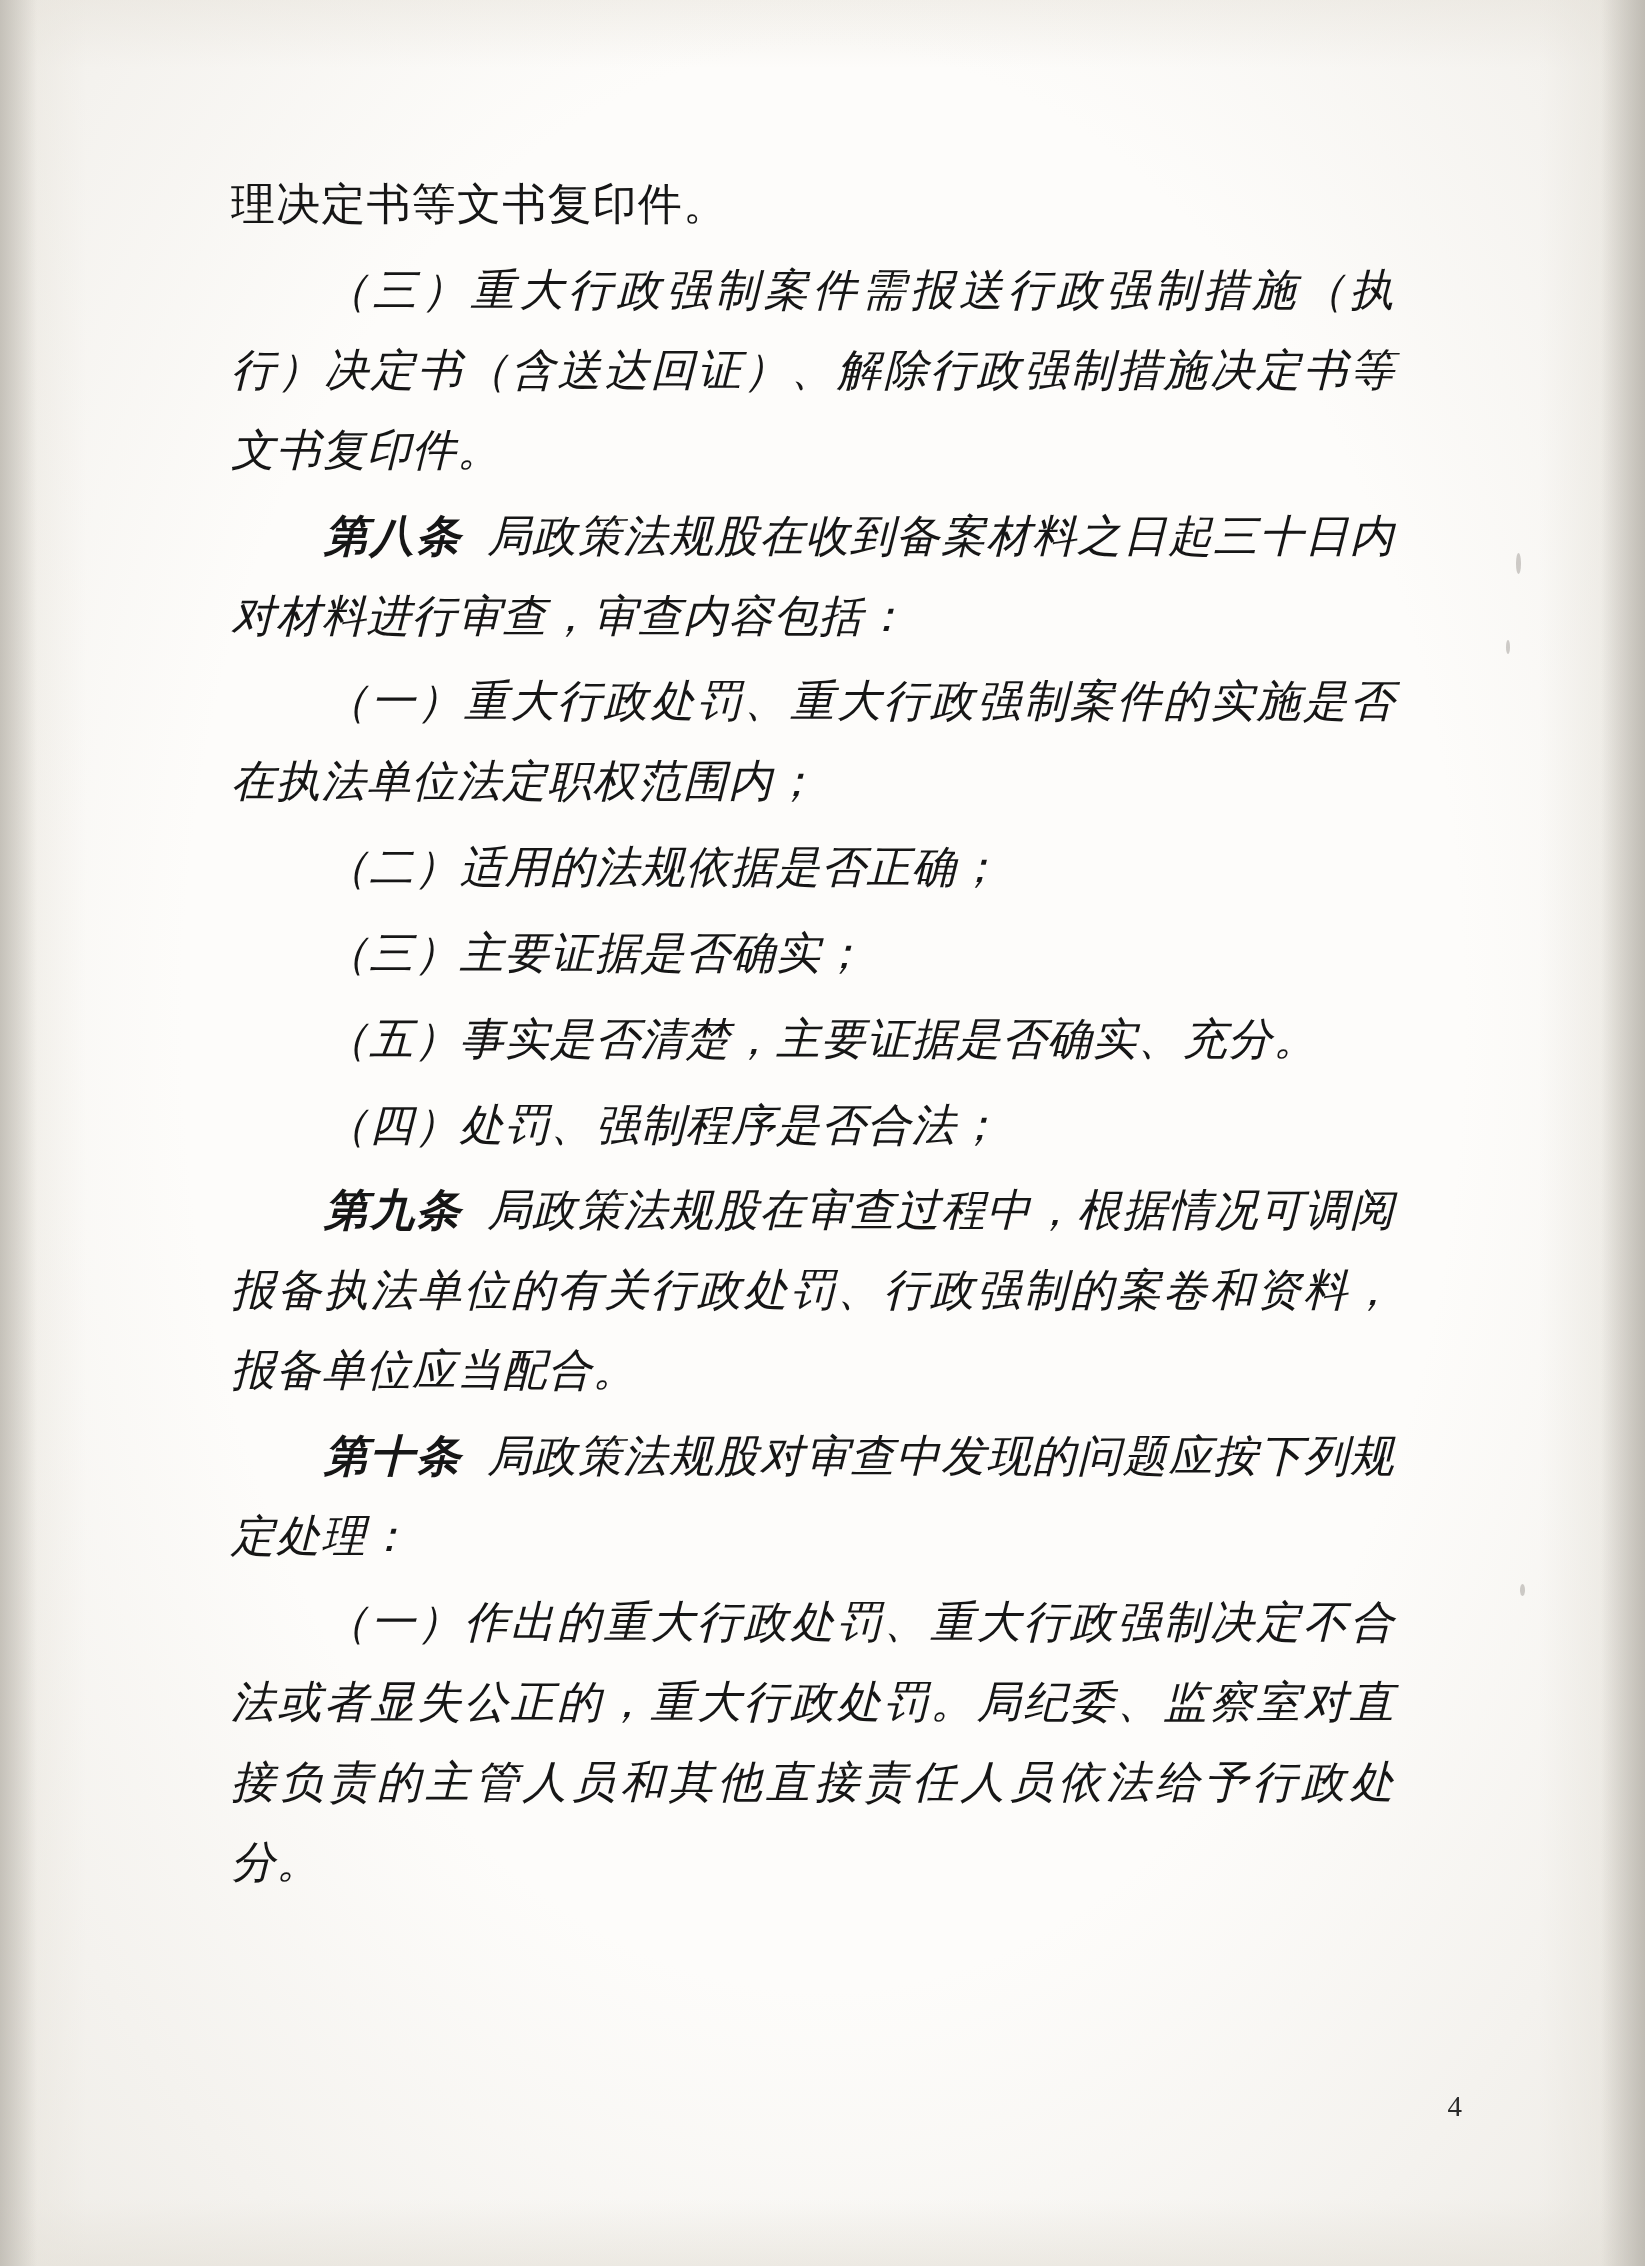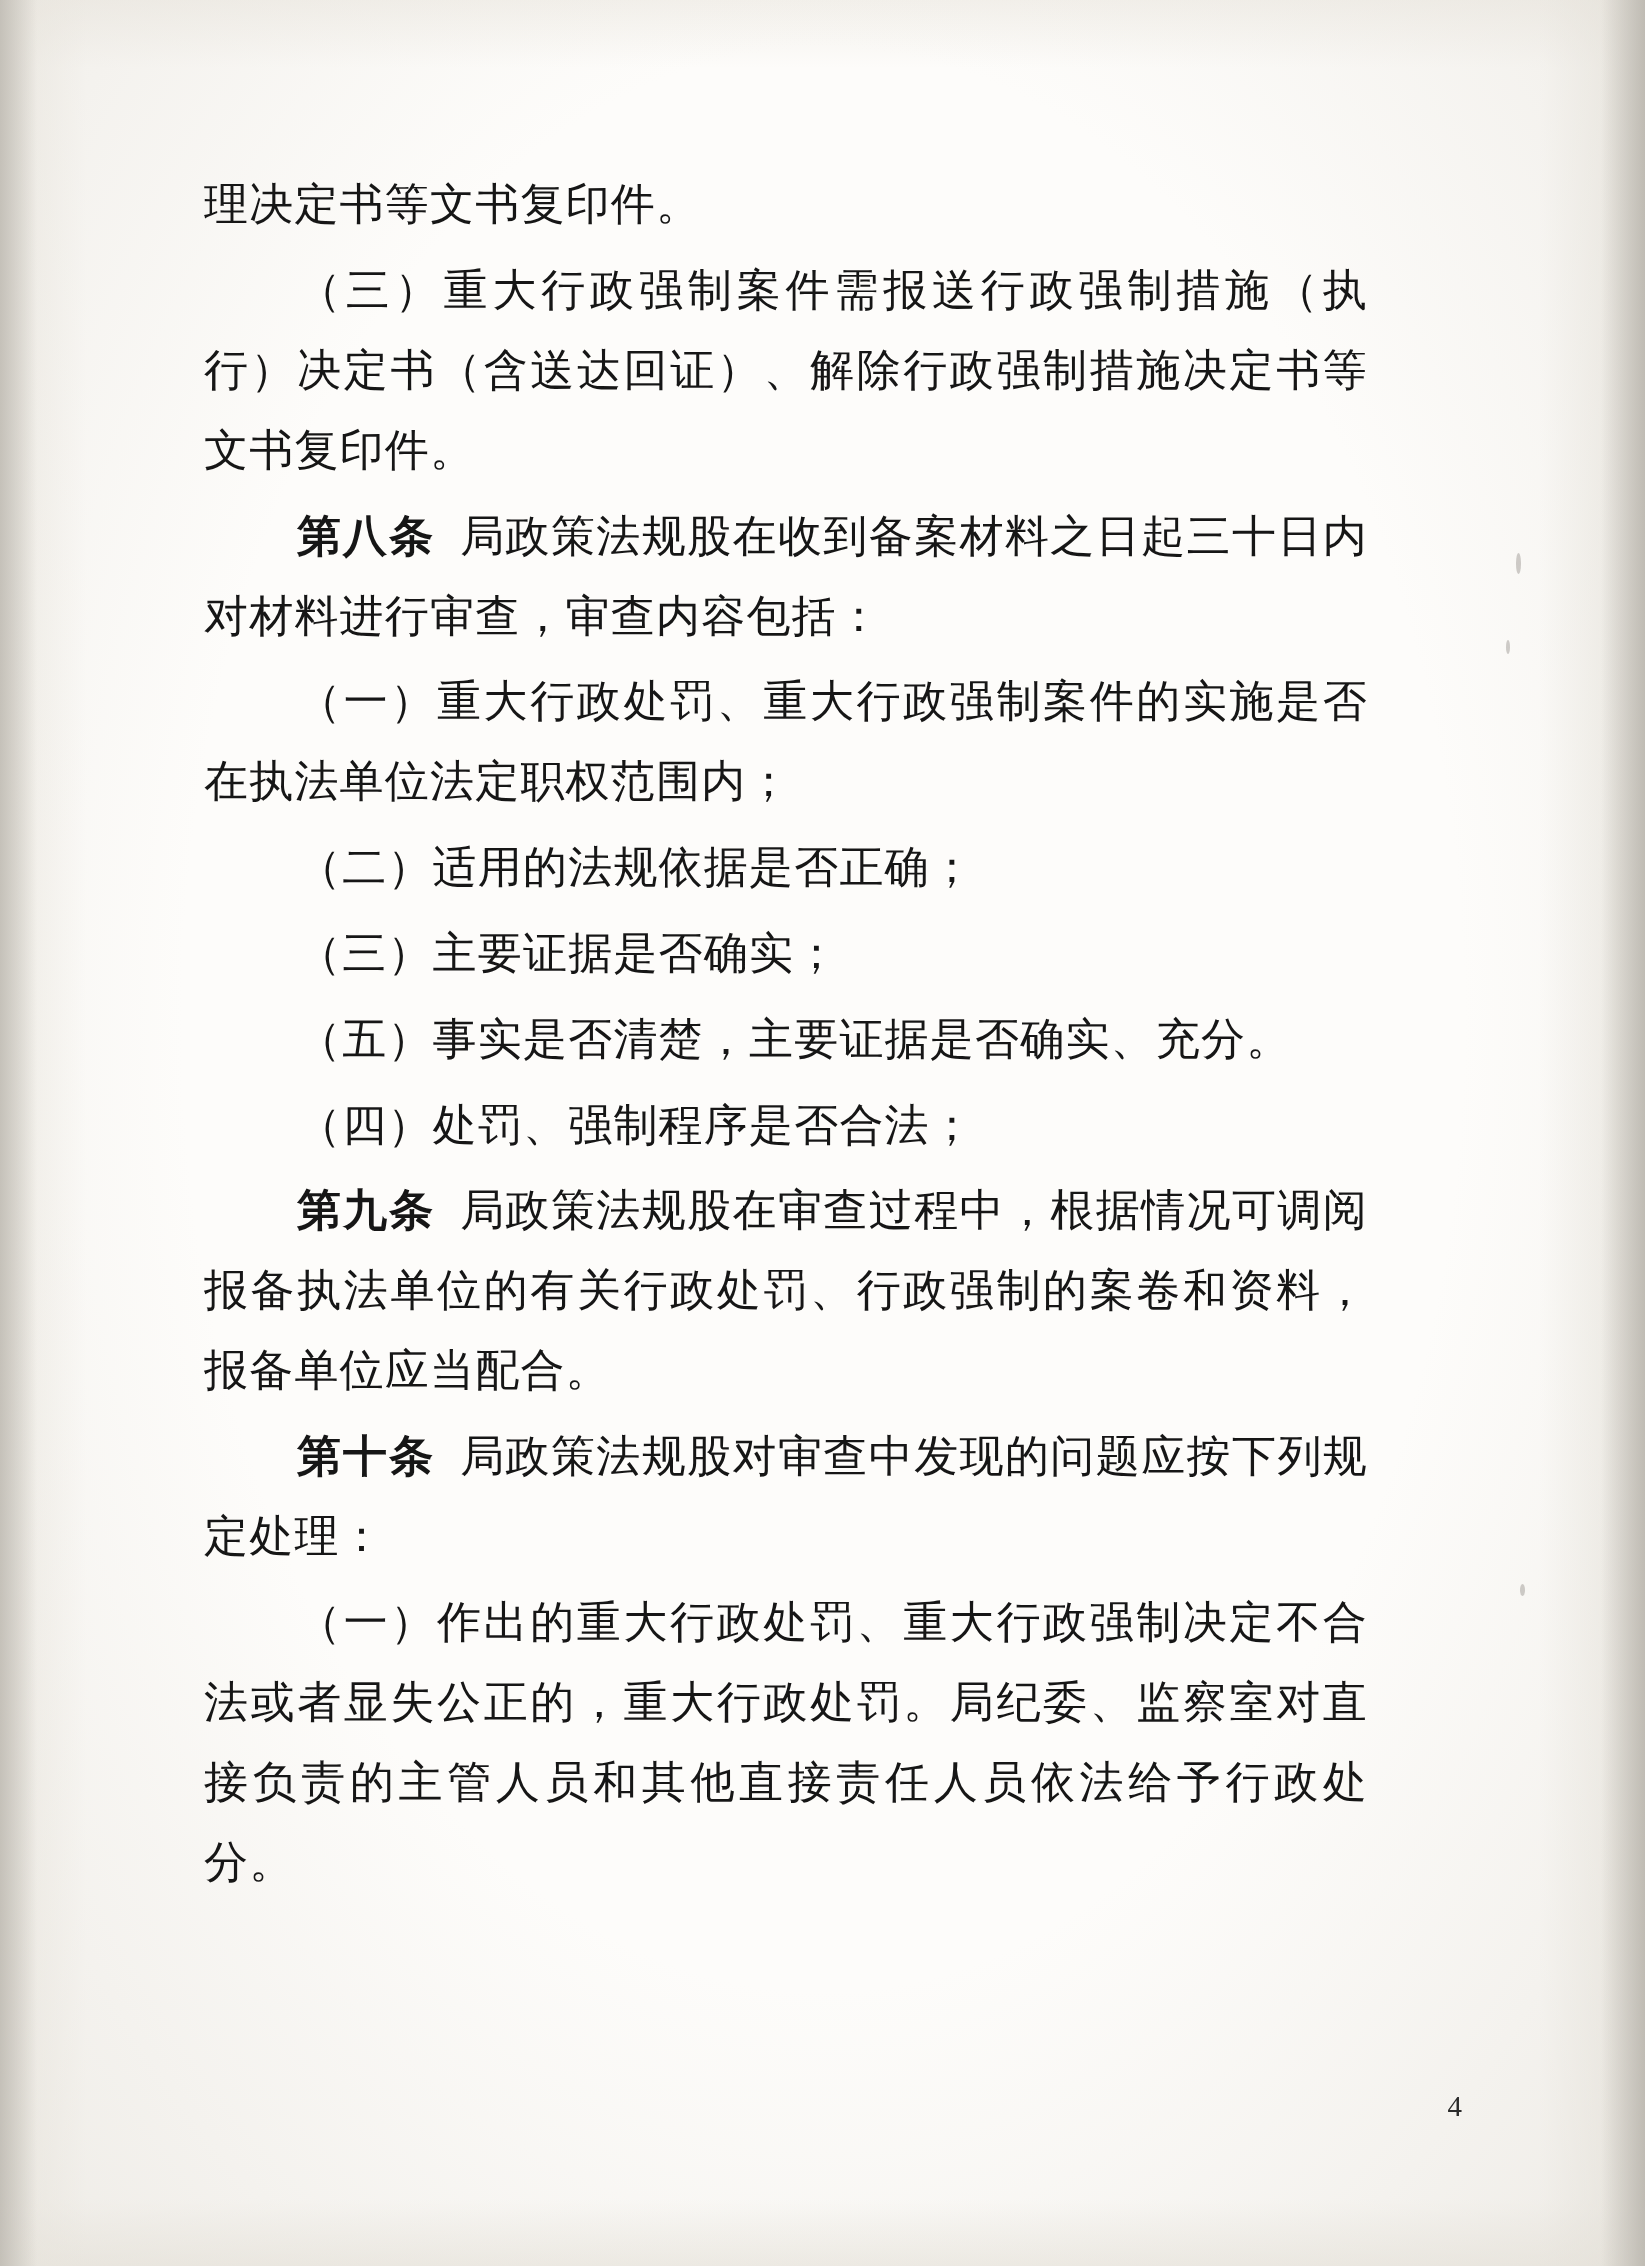--- a/index.html
+++ b/index.html
@@ -39,36 +39,37 @@
   }
   .edge-shadow-right {
     position: absolute;
     right: 0; top: 0; bottom: 0;
     width: 45px;
     background: linear-gradient(270deg, rgba(186,182,174,0.9), rgba(186,182,174,0));
     pointer-events: none;
   }
   .content {
     position: absolute;
-    left: 204px;
+    left: 231px;
     top: 165px;
     width: 1164px;
   }
   p.para {
     margin: 0 0 5.8px 0;
     font-size: 44px;
     line-height: 80px;
     color: #161616;
     letter-spacing: 1.2px;
     text-align: justify;
     text-justify: inter-character;
     font-family: "Liberation Serif", "DejaVu Serif", serif;
   }
   p.indent {
     text-indent: 93px;
+    font-style: italic;
   }
   .article-head {
     font-weight: bold;
     letter-spacing: 1.9px;
   }
   .page-number {
     position: absolute;
     right: 184px;
     bottom: 144px;
     font-size: 29px;

